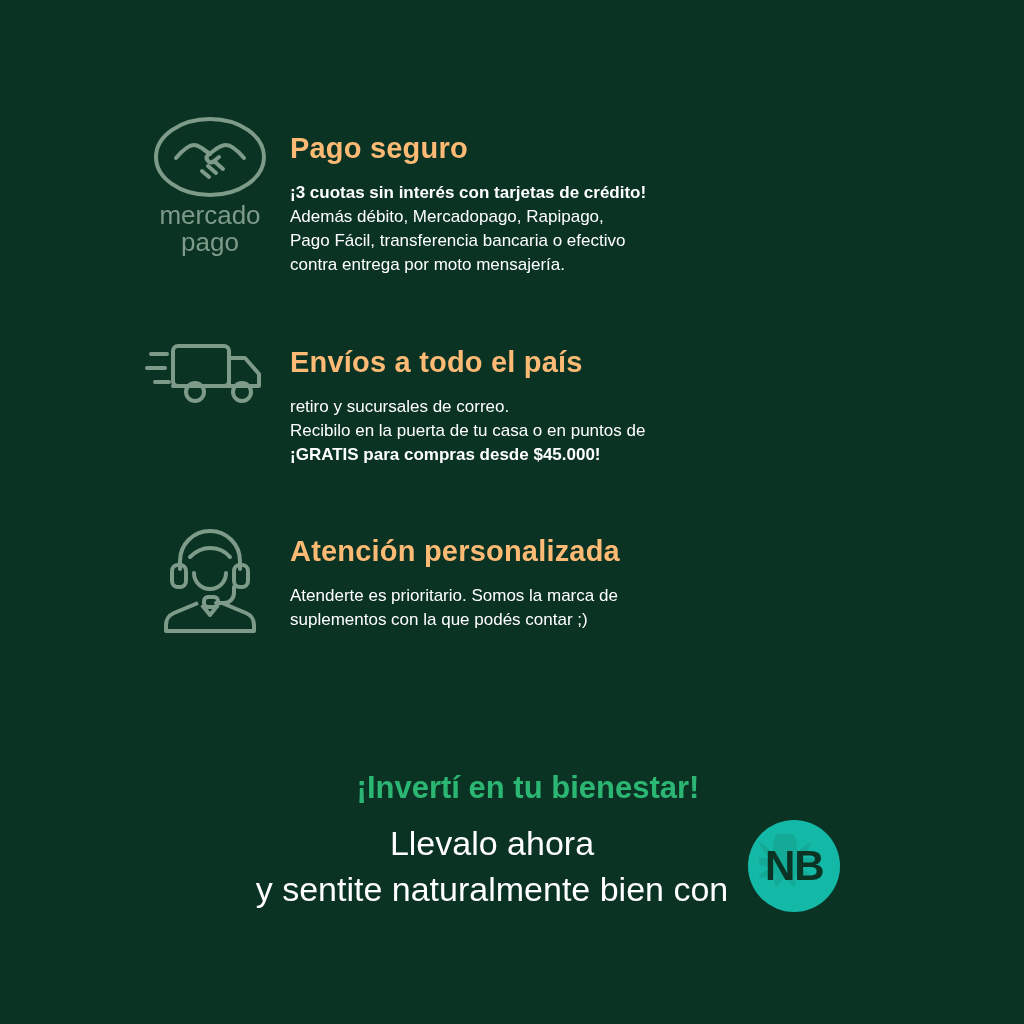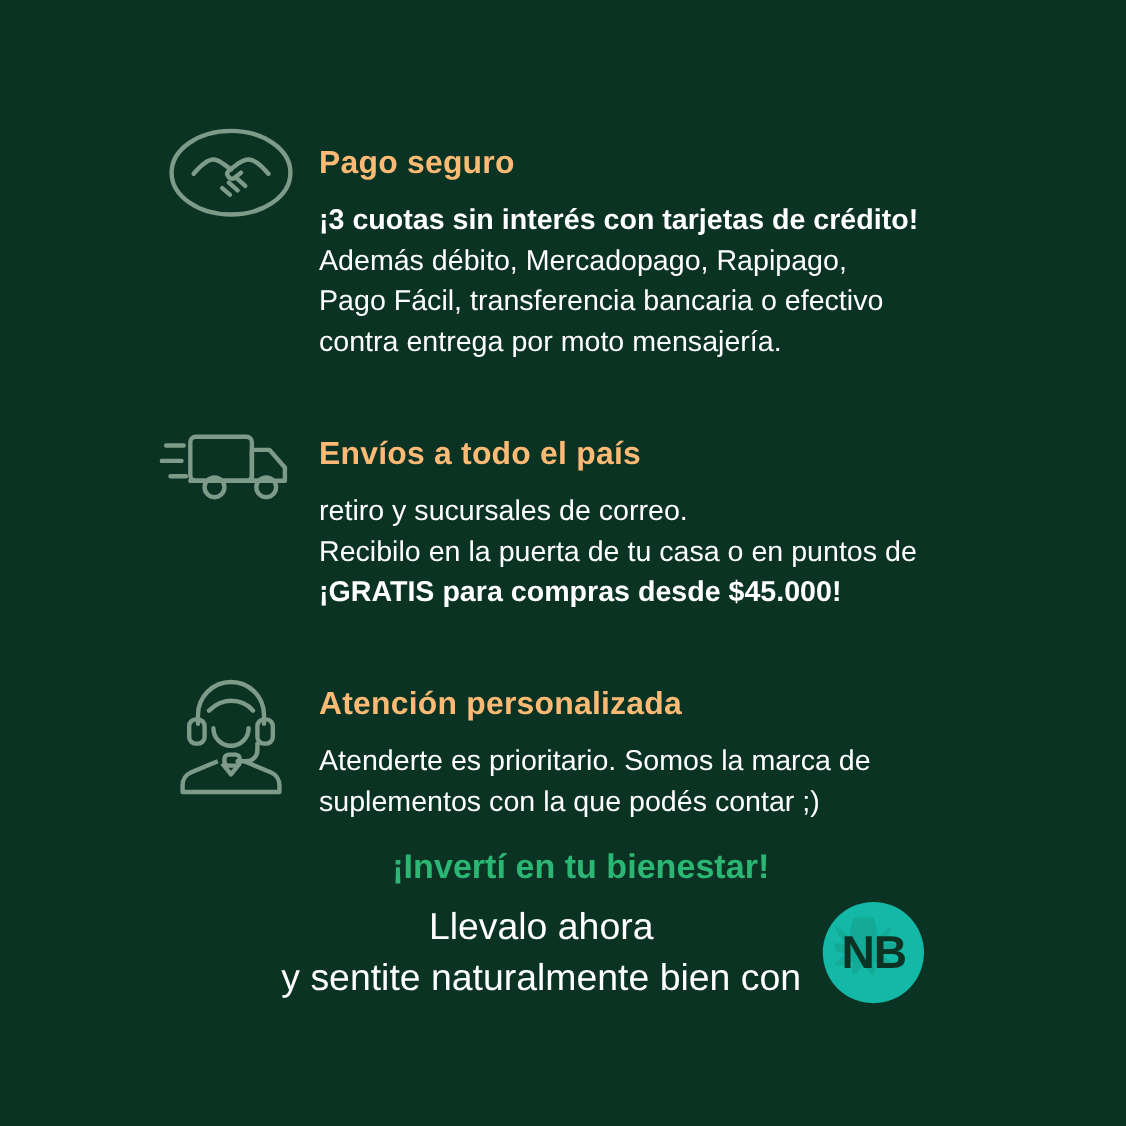--- a/index.html
+++ b/index.html
@@ -40,21 +40,21 @@
   .benefit .txt { padding-top: 22px; }
   .benefit h2 {
     color: #fdba74;
     font-size: 29px;
     font-weight: 700;
     letter-spacing: .2px;
     margin-bottom: 16px;
   }
   .benefit p {
     color: #ffffff;
-    font-size: 26px;
+    font-size: 17px;
     line-height: 1.42;
     font-weight: 400;
   }
   .benefit p.bold, .benefit .bold { font-weight: 700; }
 
   
   #benefit-shipping { margin-top: 38px; }
   #benefit-support  { margin-top: 42px; }
 
   
@@ -131,20 +131,24 @@
 
     <div class="benefit" id="benefit-payment">
       <div class="icon-wrap">
         <div style="text-align:center;">
           <svg width="120" height="86" viewBox="0 0 120 86" fill="none">
             <ellipse cx="60" cy="43" rx="54" ry="38" stroke="#7e9b89" stroke-width="4"></ellipse>
             <path d="M26 44c6-7 13-13 18-13 4 0 6 2 9 4l7 5" stroke="#7e9b89" stroke-width="4" stroke-linecap="round" stroke-linejoin="round"></path>
             <path d="M94 44c-6-7-13-13-18-13-4 0-7 2-10 4l-8 6c-2 2-2 4 0 6 2 2 4 2 6 0l5-4" stroke="#7e9b89" stroke-width="4" stroke-linecap="round" stroke-linejoin="round"></path>
             <path d="M64 47l9 8M58 52l8 7M52 57l7 6" stroke="#7e9b89" stroke-width="4" stroke-linecap="round"></path>
           </svg>
+          <div class="mp-label">
+            <div>mercado</div>
+            <div>pago</div>
+          </div>
         </div>
       </div>
       <div class="txt">
         <h2>Pago seguro</h2>
         <p class="bold">¡3 cuotas sin interés con tarjetas de crédito!</p>
         <p>Además débito, Mercadopago, Rapipago,</p>
         <p>Pago Fácil, transferencia bancaria o efectivo</p>
         <p>contra entrega por moto mensajería.</p>
       </div>
     </div>

